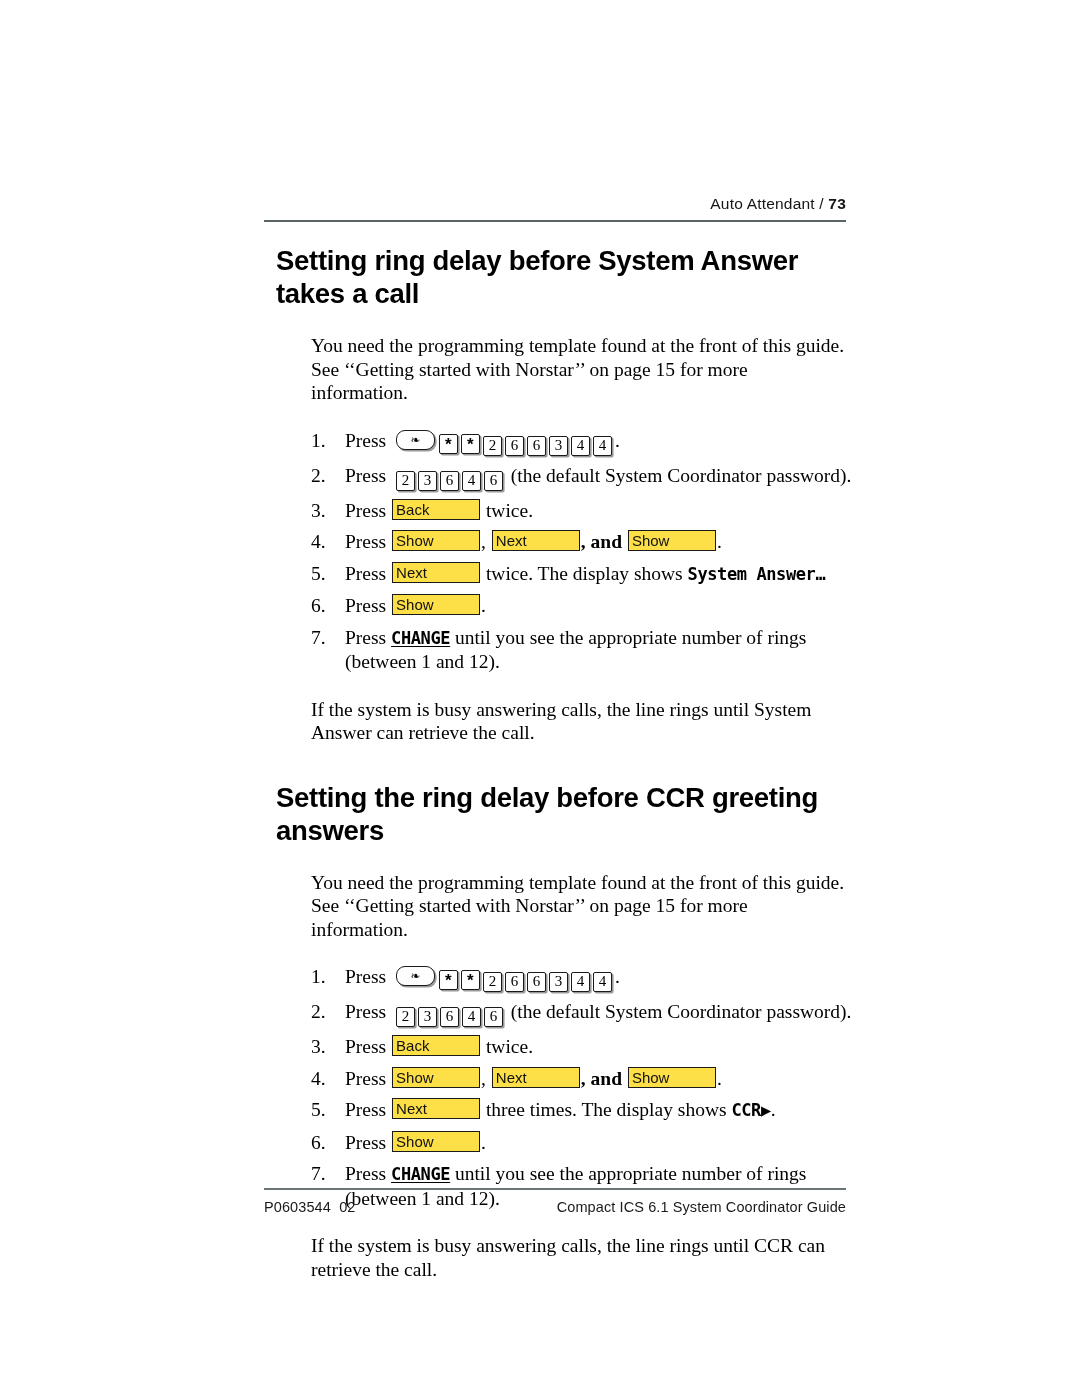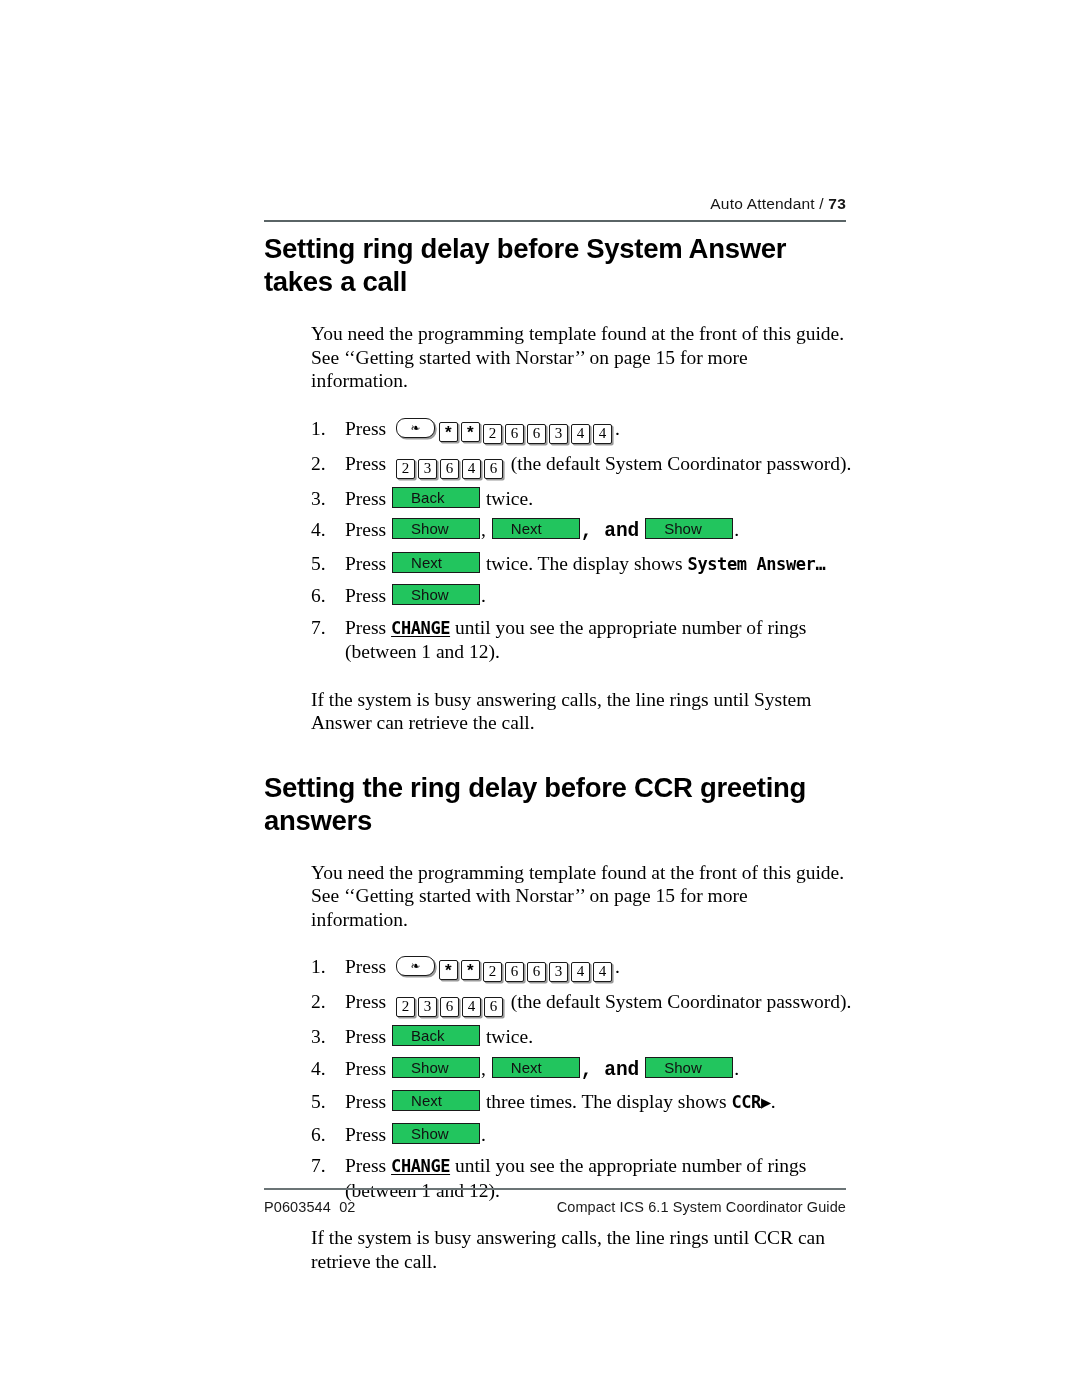--- a/index.html
+++ b/index.html
@@ -50,21 +50,21 @@
 
   
   .content {
     position: absolute;
     left: 264px;
     top: 232px;
     width: 590px;
   }
 
   h1.section-heading {
-    margin: 0;
+    margin: 12px;
     font-family: "Liberation Sans", "DejaVu Sans", sans-serif;
     font-weight: bold;
     font-size: 27.5px;
     line-height: 33px;
     letter-spacing: -0.3px;
     color: #000;
     width: 585px;
   }
   .sec2 h1.section-heading { width: 590px; }
 
@@ -103,21 +103,21 @@
   }
   .step-line {
     display: block;
     white-space: nowrap;
   }
   .step-wrap {
     white-space: normal;
     margin-top: 42px;
   }
 
-  .b { font-weight: bold; font-family: Liberation Mono, monospace; }
+  .b { font-weight: bold; }
 
   
   .keyrow {
     display: inline-block;
     vertical-align: baseline;
   }
   .dkey {
     display: inline-block;
     box-sizing: border-box;
     min-width: 19px;
@@ -164,24 +164,24 @@
     line-height: 12px;
     color: #000;
   }
 
   
   .softkey {
     display: inline-block;
     box-sizing: border-box;
     width: 88px;
     height: 21px;
-    padding: 0 0 0 18px;
+    padding: 0 0 0 3px;
     margin: 0 1px;
     border: 1.3px solid #1a1a1a;
-    background: #22c55e;
+    background: #fde047;
     font-family: "Liberation Sans", "DejaVu Sans", sans-serif;
     font-size: 15px;
     line-height: 19px;
     text-align: left;
     vertical-align: -3px;
     color: #111;
     overflow: hidden;
     white-space: nowrap;
   }
 

